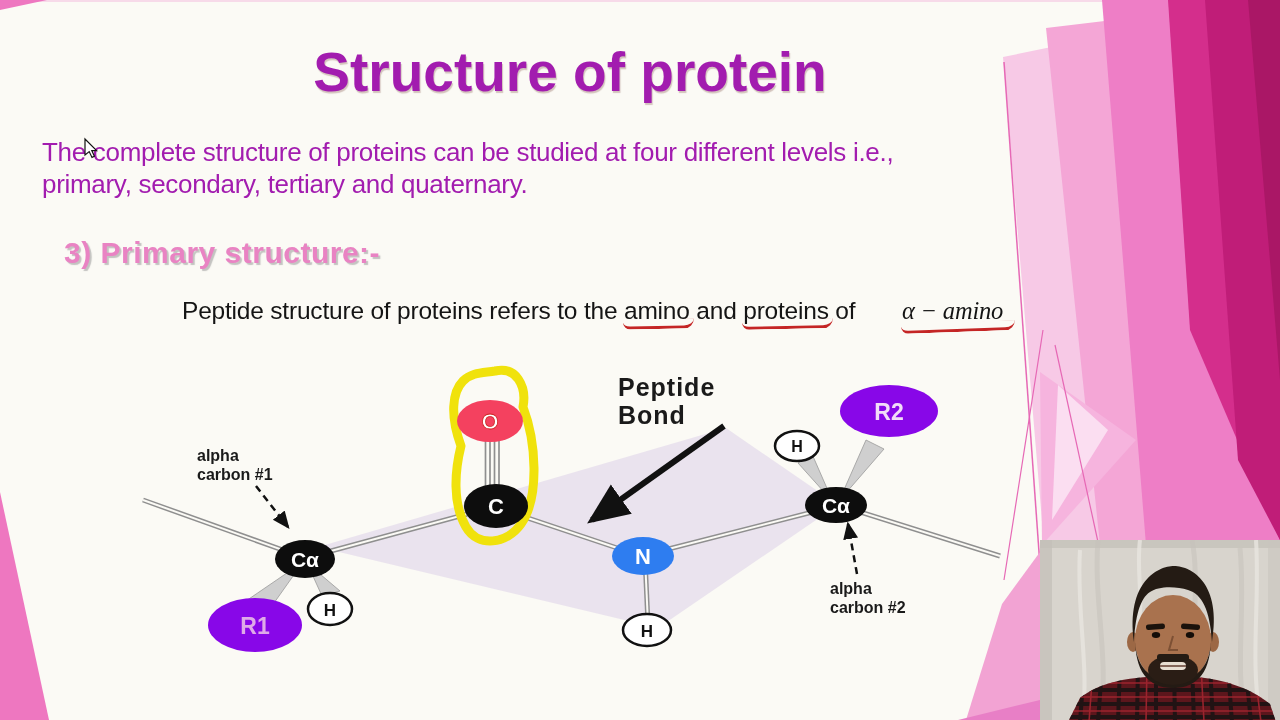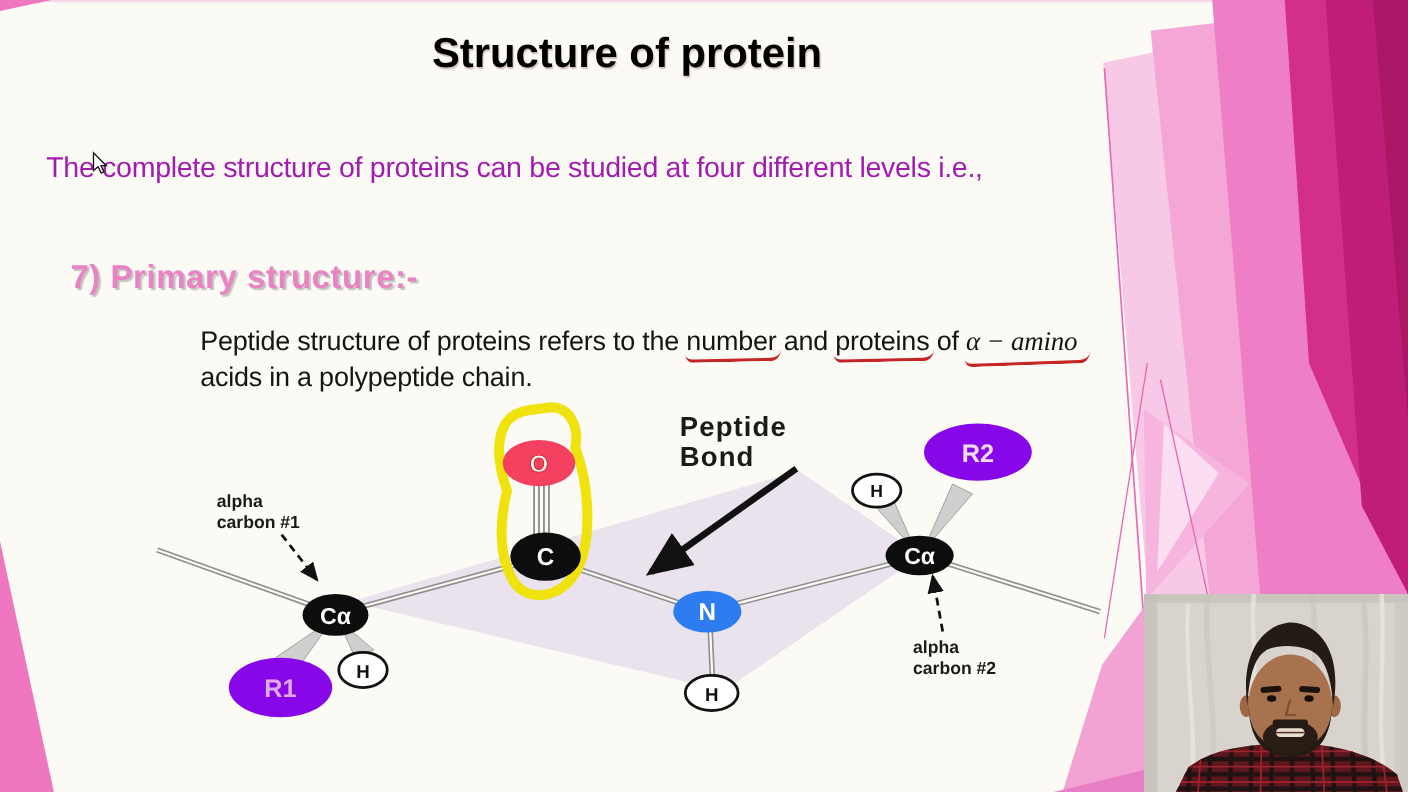--- a/index.html
+++ b/index.html
@@ -1,30 +1,30 @@
 <!DOCTYPE html>
 <html><head>
 <meta charset="utf-8">
 <style>
   html,body{margin:0;padding:0;background:#000;}
   .stage{position:relative;width:1280px;height:720px;background:#fbfaf5;overflow:hidden;
          font-family:"Liberation Sans",sans-serif;}
   svg{display:block;}
   .layer{position:absolute;left:0;top:0;pointer-events:none;}
   
-  .title{position:absolute;left:0;top:28px;width:1140px;text-align:center;
-         font-size:38px;font-weight:bold;color:#000000;letter-spacing:0px;
+  .title{position:absolute;left:0;top:40px;width:1140px;text-align:center;
+         font-size:55px;font-weight:bold;color:#a21caf;letter-spacing:0px;
          text-shadow:1px 2px 1px rgba(90,30,20,.25);z-index:2;}
   .intro{position:absolute;left:42px;top:136px;width:980px;font-size:26px;line-height:32px;
          color:#a21caf;letter-spacing:-.3px;z-index:2;}
   .heading{position:absolute;left:64px;top:236px;font-size:30px;font-weight:bold;color:#e983c3;
          letter-spacing:.5px;text-shadow:2px 2px 1px rgba(150,150,150,.55);z-index:2;}
   .para{position:absolute;left:182px;top:294px;width:880px;font-size:24.5px;line-height:33px;
          color:#141414;letter-spacing:-.2px;z-index:2;}
-  .it{font-family:"Liberation Serif",serif;font-style:italic;}
+  .it{font-family:"Liberation Serif",serif;font-style:italic;margin-left:40px;}
   .rl{position:relative;}
   .rl::after{content:"";position:absolute;left:-1px;right:-4px;bottom:-5px;height:7px;
          border-bottom:3px solid #c42525;border-radius:0 0 14px 10px;transform:rotate(-1.2deg);}
   .rl-amino::after{bottom:-8px;right:-12px;transform:rotate(-2deg);}
   
   .webcam{position:absolute;left:1040px;top:540px;width:240px;height:180px;z-index:4;overflow:hidden;}
 </style>
 </head>
 <body>
 
@@ -51,27 +51,27 @@
     <polygon points="958,720 1040,700 1040,720" fill="#e87fc6"></polygon>
 
     <polygon points="0,492 49,720 0,720" fill="#ee77c0"></polygon>
     <polygon points="0,0 47,0 0,10" fill="#ee77c0"></polygon>
   </svg>
 
   <div class="title">Structure of protein</div>
 
   <div class="intro">
     <div>The complete structure of proteins can be studied at four different levels i.e.,</div>
+    <div>primary, secondary, tertiary and quaternary.</div>
   </div>
 
-  <div class="heading">7) Primary structure:-</div>
+  <div class="heading">3) Primary structure:-</div>
 
   <div class="para">
-    <div><span>Peptide structure of proteins refers to the </span><span class="rl">number</span><span> and </span><span class="rl">proteins</span><span> of </span><span class="rl rl-amino it">α − amino</span></div>
-    <div>acids in a polypeptide chain.</div>
+    <div><span>Peptide structure of proteins refers to the </span><span class="rl">amino</span><span> and </span><span class="rl">proteins</span><span> of </span><span class="rl rl-amino it">α − amino</span></div>
   </div>
 
   <svg class="layer" width="1280" height="720" style="z-index:3">
     <defs>
       <marker id="ah" markerWidth="9" markerHeight="7" refX="6" refY="3" orient="auto" markerUnits="strokeWidth">
         <path d="M0,0 L7,3 L0,6 Z" fill="#111"></path>
       </marker>
     </defs>
 
     <polygon points="318,547 726,428 838,505 658,628" opacity=".95" fill="#e9e2ed"></polygon>

